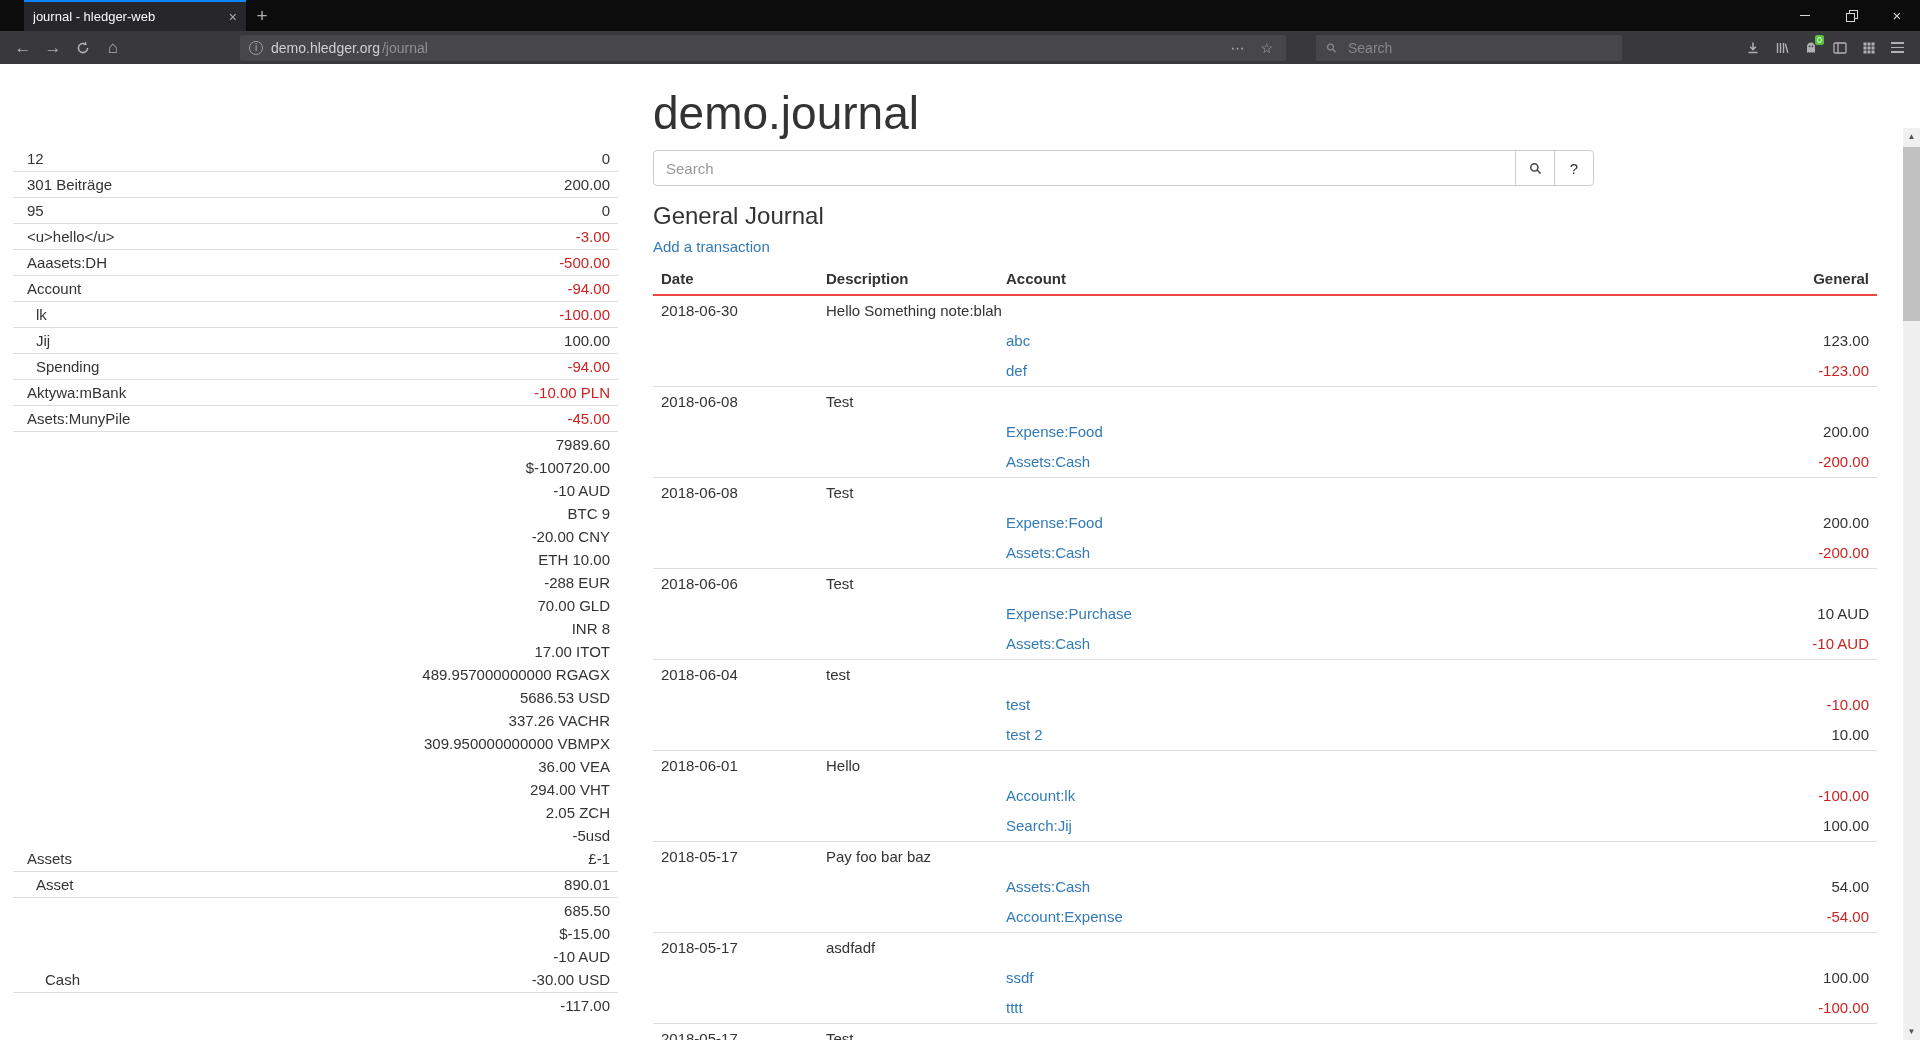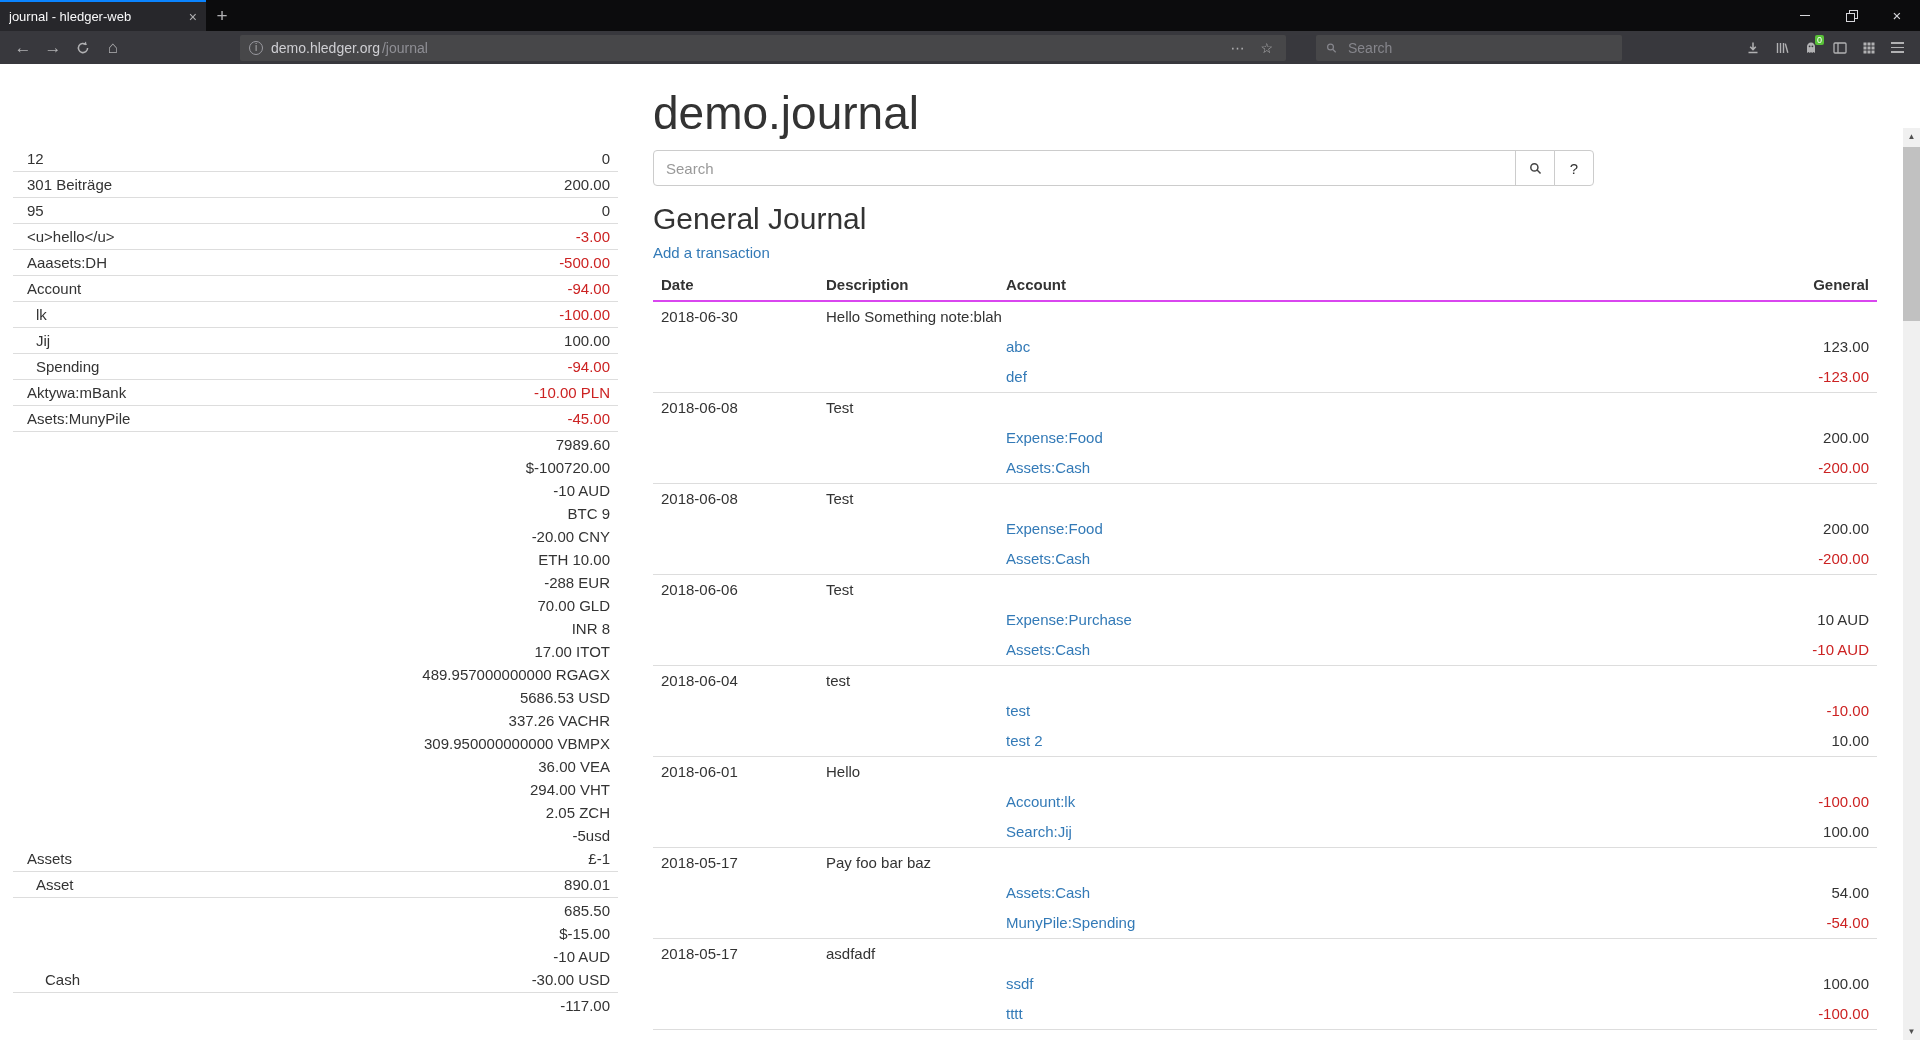--- a/index.html
+++ b/index.html
@@ -8,21 +8,21 @@
     --accent:#0a84ff;
     --badge:#58c038;
   }
   *{box-sizing:border-box;}
   html,body{margin:0;padding:0;}
   body{font-family:"Liberation Sans",sans-serif;background:#fff;}
   .screen{position:relative;width:1920px;height:1040px;overflow:hidden;background:#fff;}
 
   
   .titlebar{height:31px;background:#0c0c0d;display:flex;align-items:stretch;}
-  .tab{width:206px;background:#27272b;border-top:2px solid var(--accent);display:flex;align-items:center;padding:0 9px;gap:7px;}
+  .tab{width:222px;background:#27272b;border-top:2px solid var(--accent);display:flex;align-items:center;padding:0 9px;gap:7px;margin-left:24px;}
   .tab-title{color:#f9f9fa;font-size:13px;flex:1;white-space:nowrap;overflow:hidden;}
   .tab-close{color:#b1b1b3;font-size:14px;line-height:1;cursor:pointer;}
   .newtab{color:#b1b1b3;font-size:19px;width:32px;display:flex;align-items:center;justify-content:center;cursor:pointer;}
   .win-controls{margin-left:auto;display:flex;align-items:stretch;}
   .win-btn{width:46px;display:flex;align-items:center;justify-content:center;color:#d7d7db;font-size:15px;cursor:pointer;}
   .min-glyph{display:block;width:10px;height:1px;background:#d7d7db;}
   .restore-glyph{position:relative;display:block;width:11px;height:11px;}
   .restore-glyph::before{content:"";position:absolute;top:0;left:3px;width:7px;height:7px;border:1px solid #d7d7db;}
   .restore-glyph::after{content:"";position:absolute;top:3px;left:0;width:7px;height:7px;border:1px solid #d7d7db;background:#0c0c0d;}
 
@@ -57,24 +57,24 @@
   .amt-line{line-height:23px;}
   .neg{color:var(--negative);}
 
   .content{width:1224px;margin-left:35px;flex:0 0 auto;}
   .page-title{margin:22px 0 10px;font-size:46px;font-weight:400;color:#333;}
   .search-group{display:flex;width:941px;height:36px;margin:0 0 0 0;}
   .search-group input{flex:1;border:1px solid #ccc;border-radius:4px 0 0 4px;padding:0 12px;font-size:15px;color:#555;outline:none;font-family:"Liberation Sans",sans-serif;}
   .search-group input::placeholder{color:#999;}
   .sbtn{width:40px;border:1px solid #ccc;margin-left:-1px;background:#fff;font-size:15px;color:#333;display:flex;align-items:center;justify-content:center;cursor:pointer;padding:0;}
   .sbtn.last{border-radius:0 4px 4px 0;}
-  .journal-heading{margin:16px 0 8px;font-size:30px;font-weight:400;color:#333;}
+  .journal-heading{margin:16px 0 8px;font-size:24px;font-weight:400;color:#333;}
   .add-link{display:inline-block;color:var(--link);font-size:15px;text-decoration:none;margin:0 0 9px 0;cursor:pointer;}
   table.journal{width:1224px;border-collapse:collapse;table-layout:fixed;font-size:15px;color:#333;}
-  table.journal th{text-align:left;font-weight:bold;padding:6px 8px;border-bottom:2px solid #d946ef;line-height:18px;}
+  table.journal th{text-align:left;font-weight:bold;padding:6px 8px;border-bottom:2px solid #ef4444;line-height:18px;}
   table.journal th.num{text-align:right;}
   table.journal td{padding:6px 8px;line-height:18px;vertical-align:top;white-space:nowrap;overflow:visible;}
   tr.txn-first td{border-top:1px solid #ddd;}
   td.acct-cell{padding-left:16px;}
   td.acct-cell a{color:var(--link);text-decoration:none;cursor:pointer;}
   td.amt-cell{text-align:right;}
 
   
   .scrollbar{position:absolute;top:64px;right:0;bottom:0;width:17px;background:#f0f0f0;}
   .sb-btn{height:17px;display:flex;align-items:center;justify-content:center;font-size:8px;color:#505050;cursor:pointer;}
@@ -455,21 +455,21 @@
             </tr>
             <tr class="posting-row">
               <td class="date-cell"></td>
               <td class="desc-cell"></td>
               <td class="acct-cell"><a>Assets:Cash</a></td>
               <td class="amt-cell">54.00</td>
             </tr>
             <tr class="posting-row">
               <td class="date-cell"></td>
               <td class="desc-cell"></td>
-              <td class="acct-cell"><a>MunyPile:Spending</a></td>
+              <td class="acct-cell"><a>Account:Expense</a></td>
               <td class="amt-cell neg">-54.00</td>
             </tr>
             <tr class="txn-row txn-first">
               <td class="date-cell">2018-05-17</td>
               <td class="desc-cell">asdfadf</td>
               <td class="acct-cell"></td>
               <td class="amt-cell"></td>
             </tr>
             <tr class="posting-row">
               <td class="date-cell"></td>

